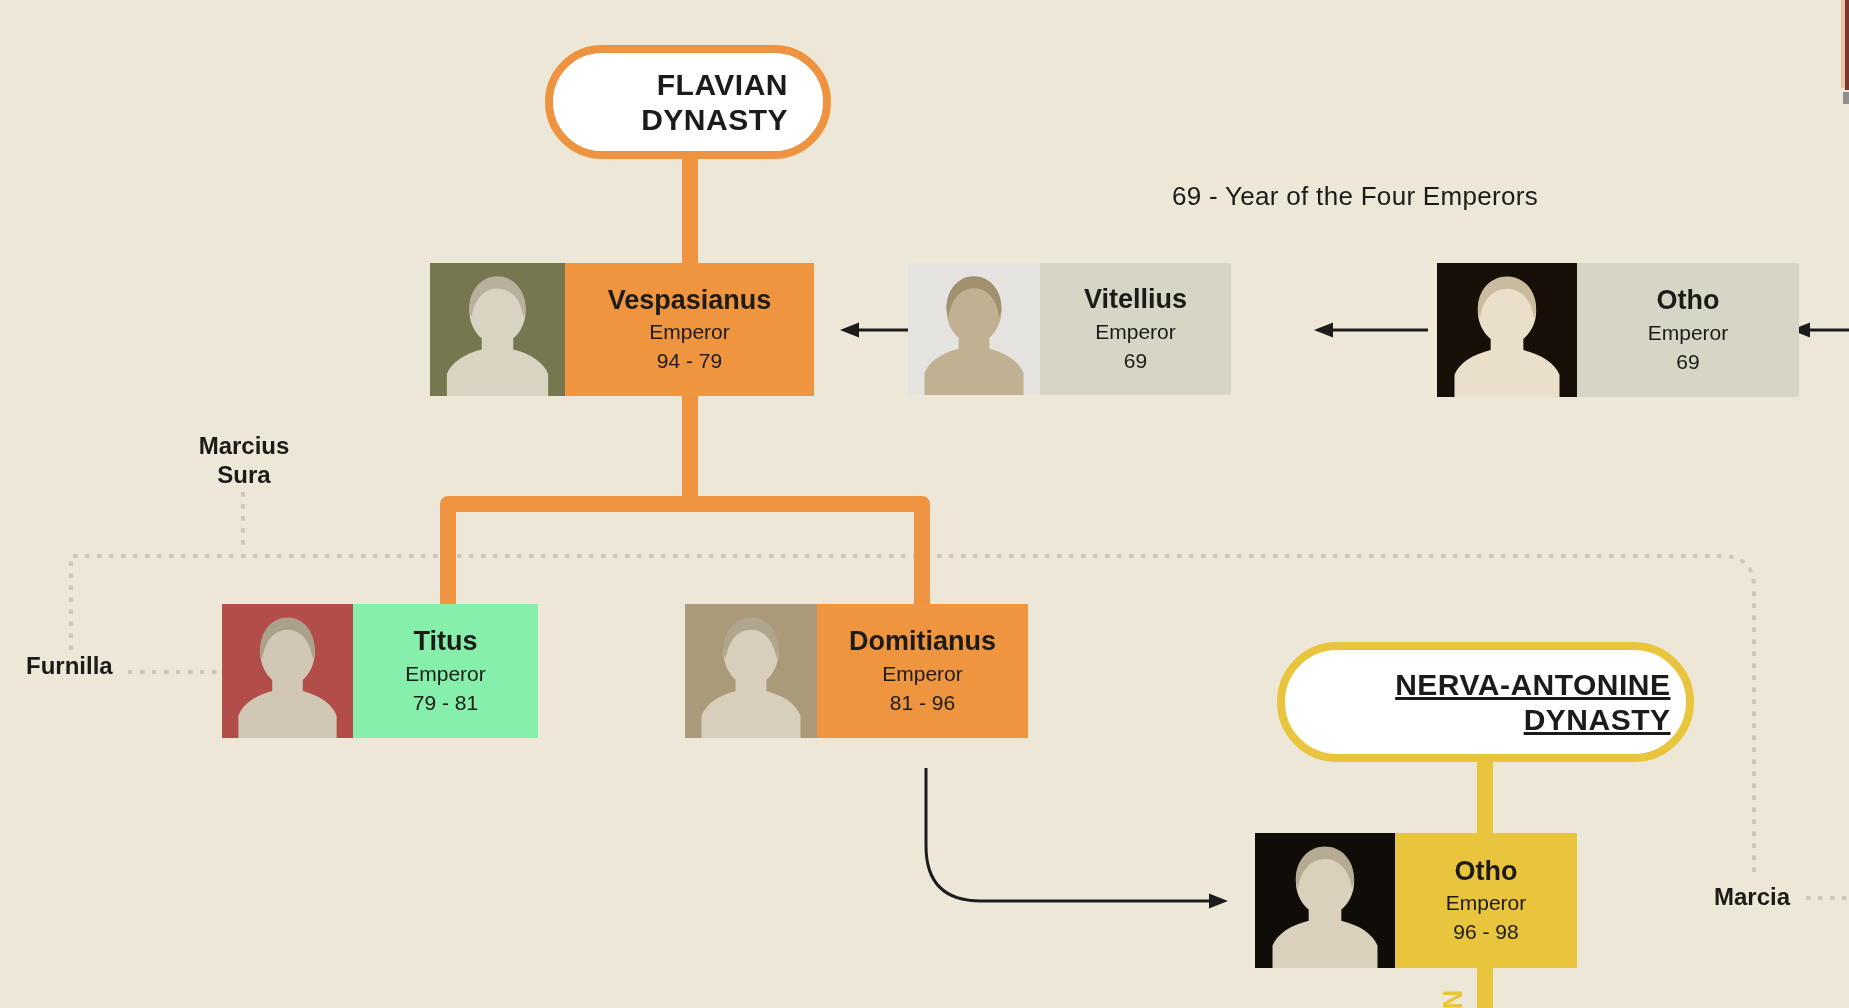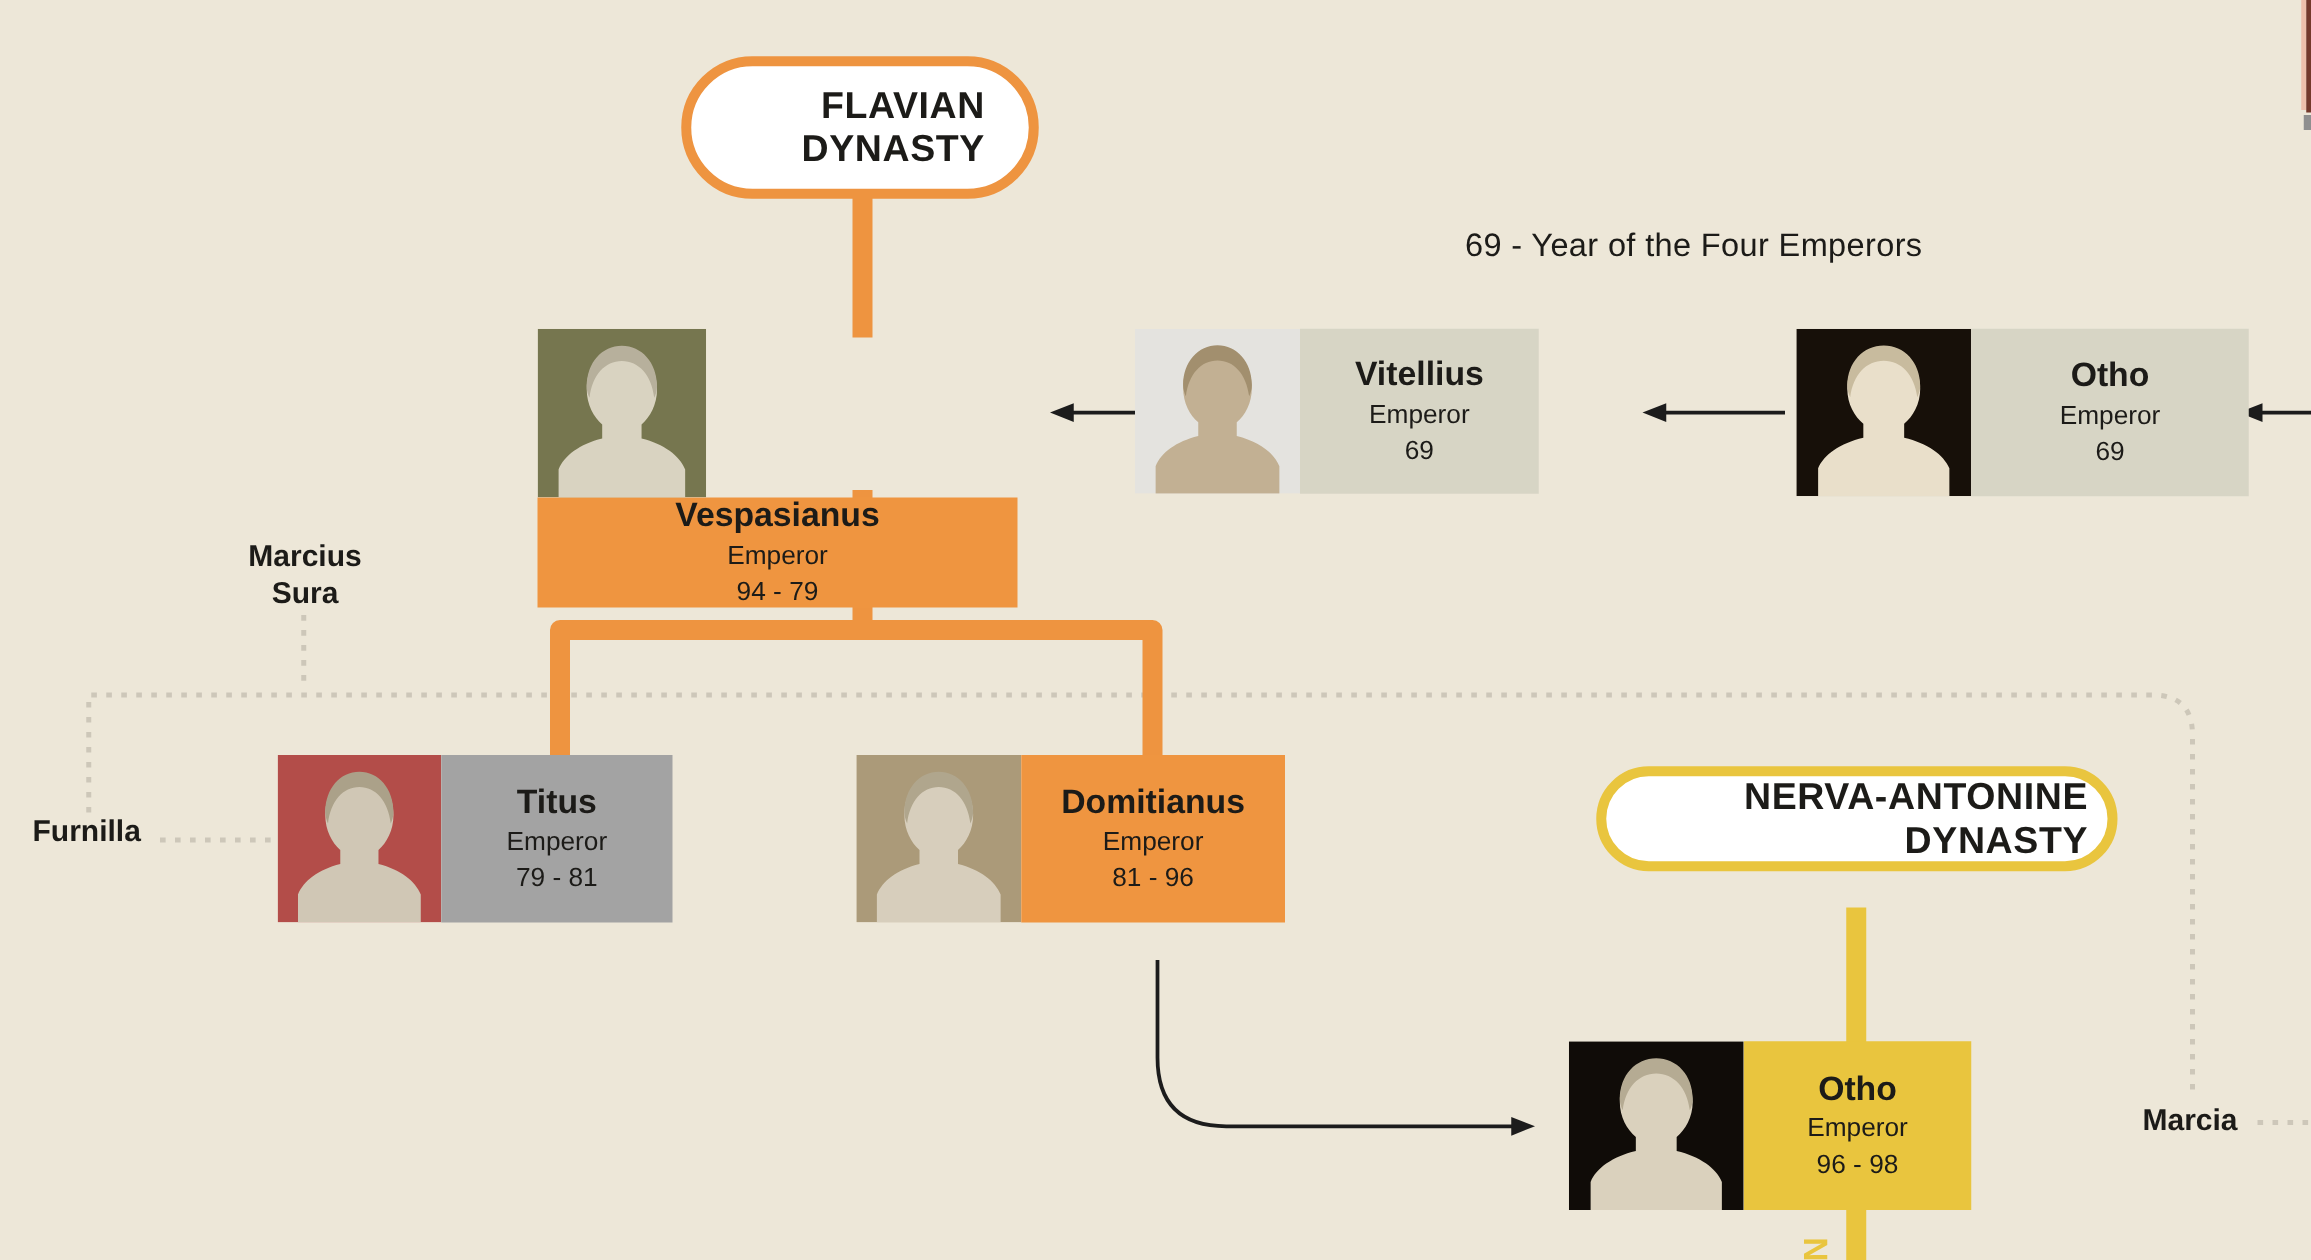--- a/index.html
+++ b/index.html
@@ -8,33 +8,33 @@
 
   #overlay{position:absolute; left:0; top:0; z-index:1;}
 
   
   .pill{position:absolute; z-index:3; box-sizing:border-box; background:#ffffff;
         border:8px solid #ee9440; border-radius:64px;
         display:flex; align-items:center; justify-content:center; text-align:right;
         font-weight:bold; font-size:30px; line-height:1.18; letter-spacing:.5px;}
   .pill-flavian{left:545px; top:45px; width:286px; height:114px;}
   .pill-flavian .pill-label{width:200px;}
-  .pill-nerva{left:1277px; top:613px; width:417px; height:84px;}
+  .pill-nerva{left:1277px; top:642px; width:417px; height:120px;text-decoration:underline;}
   .pill-nerva .pill-label{width:370px;}
 
   
   .card{position:absolute; z-index:2; display:flex;}
   .photo{flex:none; position:relative; overflow:hidden;}
   .photo svg{display:block; width:100%; height:100%;}
   .panel{flex:1; display:flex; flex-direction:column; align-items:center;
          justify-content:center; gap:5px; text-align:center;}
   .e-name{font-weight:bold; font-size:27px; line-height:1.1;}
   .e-title,.e-years{font-size:21px; line-height:1.15;}
 
-  .c-vespasianus{left:430px; top:263px; width:384px; height:133px;flex-direction:column;}
+  .c-vespasianus{left:430px; top:263px; width:384px; height:133px;}
   .c-vespasianus .photo{width:135px;}
   .c-vitellius{left:908px; top:263px; width:323px; height:132px;}
   .c-vitellius .photo{width:132px;}
   .c-otho{left:1437px; top:263px; width:362px; height:134px;}
   .c-otho .photo{width:140px;}
   .c-titus{left:222px; top:604px; width:316px; height:134px;}
   .c-titus .photo{width:131px;}
   .c-domitianus{left:685px; top:604px; width:343px; height:134px;}
   .c-domitianus .photo{width:132px;}
   .c-nerva{left:1255px; top:833px; width:322px; height:135px;}
@@ -149,21 +149,21 @@
   </div>
 
   <div class="card c-titus">
     <div class="photo">
       <svg viewBox="0 0 120 120" preserveAspectRatio="none">
         <rect x="0" y="0" width="120" height="120" fill="#b34d49"></rect>
         <path d="M60,14 C75,14 85,26 85,43 C85,54 80,63 74,68 L74,78 C90,82 101,90 105,100 L105,120 L15,120 L15,100 C19,90 30,82 46,78 L46,68 C40,63 35,54 35,43 C35,26 45,14 60,14 Z" fill="#d0c7b5"></path>
         <path d="M60,12 C74,12 85,24 85,41 C85,44 84,47 83,49 C81,33 72,23 60,23 C48,23 39,33 37,49 C36,47 35,44 35,41 C35,24 46,12 60,12 Z" fill="#aba189"></path>
       </svg>
     </div>
-    <div class="panel" style="background-color: #a3a3a3;">
+    <div class="panel" style="background-color: #86efac;">
       <div class="e-name">Titus</div>
       <div class="e-title">Emperor</div>
       <div class="e-years">79 - 81</div>
     </div>
   </div>
 
   <div class="card c-domitianus">
     <div class="photo">
       <svg viewBox="0 0 120 120" preserveAspectRatio="none">
         <rect x="0" y="0" width="120" height="120" fill="#ab9a79"></rect>

